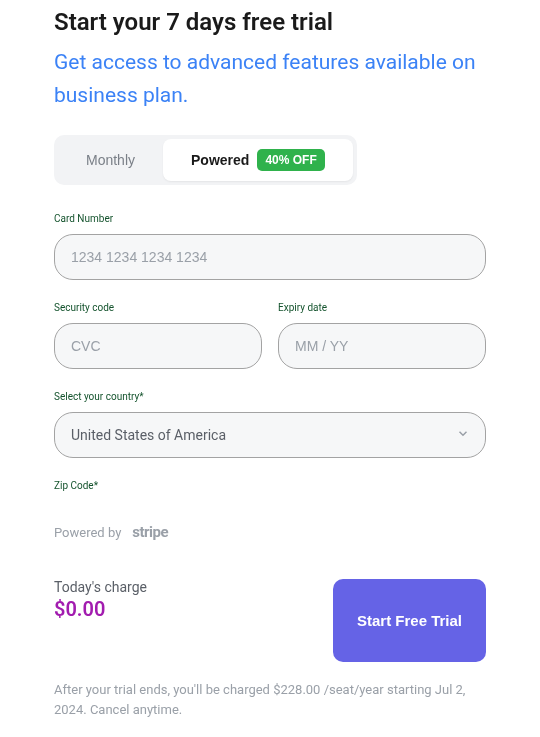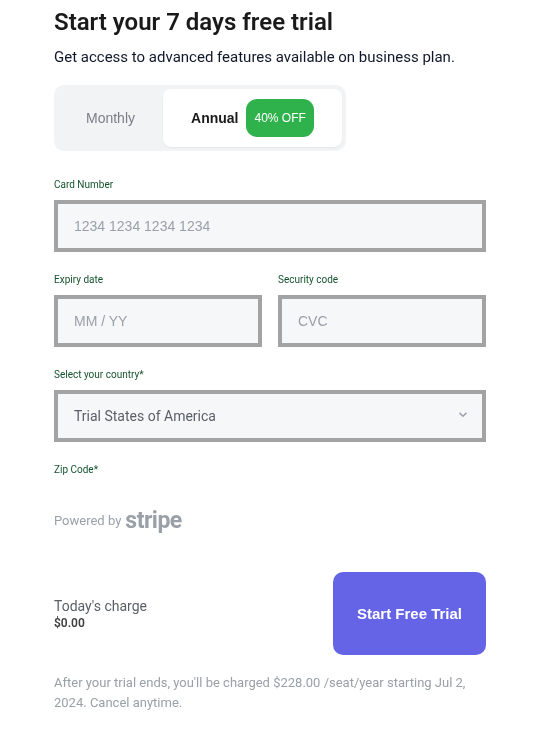--- a/index.html
+++ b/index.html
@@ -11,24 +11,24 @@
       background: #fff;
       color: #222;
     }
     .title {
       font-size: 24px;
       font-weight: 600;
       color: #1a1a1a;
       margin-bottom: 10px;
     }
     .subtitle {
-      font-size: 15px;
-      color: #0f172a;
+      font-size: 21px;
+      color: #3b82f6;
       line-height: 1.55;
-      margin-bottom: 16px;
+      margin-bottom: 24px;
     }
     .toggle-group {
       display: inline-flex;
       background: #f2f3f5;
       border-radius: 10px;
       padding: 4px;
       margin-bottom: 28px;
     }
     .toggle-btn {
       display: flex;
@@ -46,23 +46,23 @@
     .toggle-btn.active {
       background: #fff;
       color: #1a1a1a;
       font-weight: 600;
       box-shadow: 0 1px 2px rgba(0,0,0,0.06);
     }
     .badge {
       background: #2fb24c;
       color: #fff;
       font-size: 12px;
-      font-weight: 400;
-      padding: 12px 8px;
-      border-radius: 11px;
+      font-weight: 700;
+      padding: 4px 8px;
+      border-radius: 5px;
     }
     .form-row {
       display: flex;
       gap: 16px;
       margin-bottom: 22px;
     }
     .form-group {
       flex: 1;
       display: flex;
       flex-direction: column;
@@ -71,22 +71,22 @@
       font-size: 10px;
       color: #14532d;
       margin-bottom: 10px;
     }
     .form-input, .form-select {
       width: 100%;
       padding: 14px 16px;
       font-size: 14px;
       color: #5a5f67;
       background: #f6f7f8;
-      border: 4px solid #a3a3a3;
-      border-radius: 0;
+      border: 1px solid #a3a3a3;
+      border-radius: 19px;
       outline: none;
     }
     .form-input::placeholder { color: #9aa0a8; }
     .form-select {
       appearance: none;
       position: relative;
     }
     .select-wrap {
       position: relative;
     }
@@ -94,47 +94,47 @@
       position: absolute;
       right: 16px;
       top: 50%;
       transform: translateY(-50%);
       pointer-events: none;
       color: #9aa0a8;
     }
     .powered {
       display: flex;
       align-items: center;
-      gap: 4px;
+      gap: 11px;
       color: #9aa0a8;
       font-size: 13px;
       margin-top: 4px;
       margin-bottom: 38px;
     }
     .stripe-logo {
       font-weight: 700;
-      font-size: 23px;
+      font-size: 15px;
       color: #9aa0a8;
       letter-spacing: -0.5px;
     }
     .footer-row {
       display: flex;
       justify-content: space-between;
-      align-items: center;
+      align-items: flex-start;
       margin-bottom: 18px;
     }
     .charge-label {
       font-size: 14px;
       color: #5a5f67;
       margin-bottom: 2px;
     }
     .charge-amount {
-      font-size: 12px;
-      font-weight: 600;
-      color: #404040;
+      font-size: 20px;
+      font-weight: 600;
+      color: #a21caf;
     }
     .cta-button {
       background: #6563e6;
       color: #fff;
       border: none;
       padding: 33px 24px;
       font-size: 15px;
       font-weight: 600;
       border-radius: 10px;
       cursor: pointer;
@@ -151,48 +151,48 @@
 
 
 <h1 class="title">Start your 7 days free trial</h1>
 <p class="subtitle">Get access to advanced features available on business plan.</p>
 
 <div class="toggle-group">
   <button class="toggle-btn">
     <span>Monthly</span>
   </button>
   <button class="toggle-btn active">
-    <span>Annual</span>
+    <span>Powered</span>
     <span class="badge">40% OFF</span>
   </button>
 </div>
 
 <div class="form-row">
   <div class="form-group">
     <label class="form-label">Card Number</label>
     <input class="form-input" type="text" placeholder="1234 1234 1234 1234" style="">
   </div>
 </div>
 
 <div class="form-row">
   <div class="form-group">
+    <label class="form-label">Security code</label>
+    <input class="form-input" type="text" placeholder="CVC" style="">
+  </div>
+  <div class="form-group">
     <label class="form-label">Expiry date</label>
     <input class="form-input" type="text" placeholder="MM / YY" style="">
   </div>
-  <div class="form-group">
-    <label class="form-label">Security code</label>
-    <input class="form-input" type="text" placeholder="CVC" style="">
-  </div>
 </div>
 
 <div class="form-row">
   <div class="form-group">
     <label class="form-label">Select your country*</label>
     <div class="select-wrap">
-      <div class="form-select">Trial States of America</div>
+      <div class="form-select">United States of America</div>
       <span class="chevron">
         <svg width="14" height="14" viewBox="0 0 24 24" fill="none" stroke="currentColor" stroke-width="2.5">
             <polyline points="6 9 12 15 18 9"></polyline>
           </svg>
       </span>
     </div>
   </div>
 </div>
 
 <div class="form-row">

